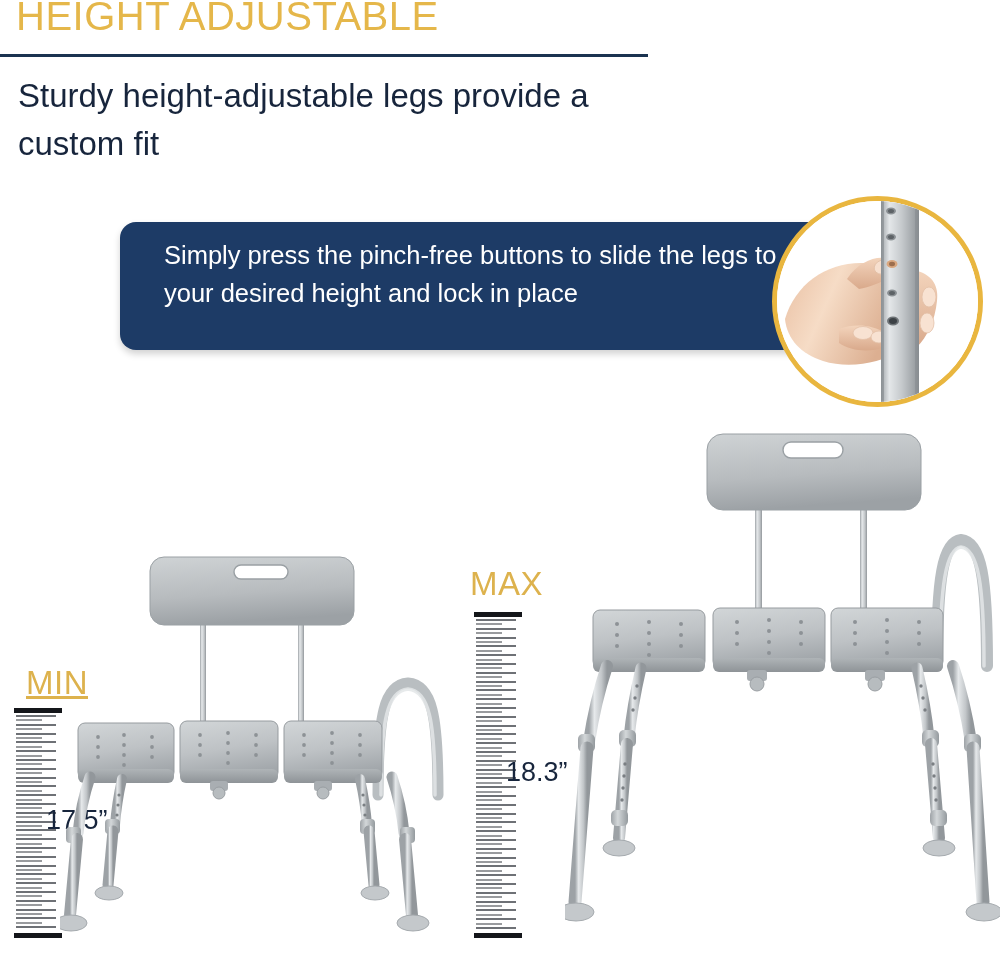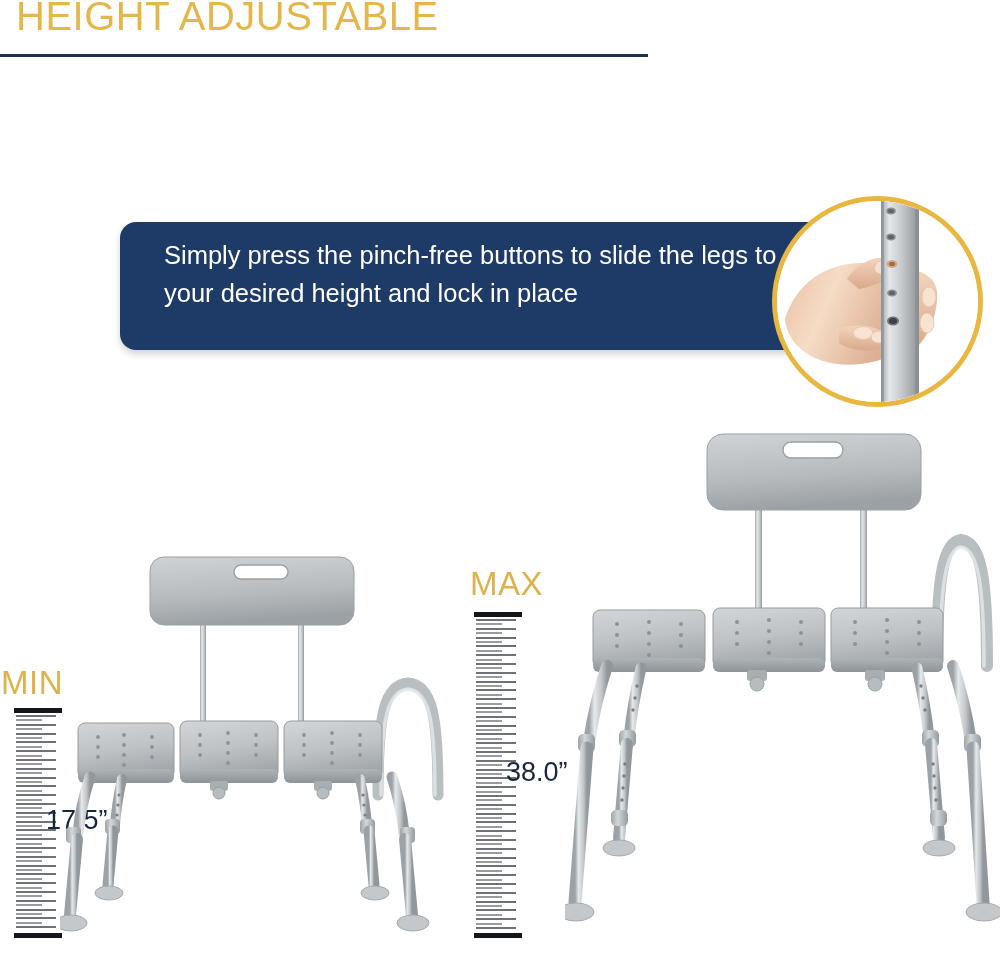--- a/index.html
+++ b/index.html
@@ -122,20 +122,21 @@
 </style>
 </head>
 <body>
 
 <div id="page">
 
   <div class="headline">HEIGHT ADJUSTABLE</div>
 
   <div class="divider"></div>
 
+  <div class="subhead">Sturdy height-adjustable legs provide a custom fit</div>
 
   <div class="callout">
     <div class="callout-text">Simply press the pinch-free buttons to slide the legs to your desired height and lock in place</div>
   </div>
 
   <div class="inset">
     <svg class="inset-svg" viewBox="0 0 201 201">
       <defs>
         <linearGradient id="tubeG" x1="0" y1="0" x2="1" y2="0">
           <stop offset="0" stop-color="#9FA4A8"></stop>
@@ -179,21 +180,21 @@
       <ellipse cx="114" cy="36" rx="3" ry="2" fill="#5D6266"></ellipse>
       <ellipse cx="115" cy="63" rx="5.5" ry="4" fill="#D9A77F"></ellipse>
       <ellipse cx="115" cy="63" rx="3" ry="2.2" fill="#9C6E4E"></ellipse>
       <ellipse cx="115" cy="92" rx="5" ry="3.5" fill="#8A8F93"></ellipse>
       <ellipse cx="115" cy="92" rx="3" ry="2" fill="#5D6266"></ellipse>
       <ellipse cx="116" cy="120" rx="6" ry="4.5" fill="#6E7377"></ellipse>
       <ellipse cx="116" cy="120" rx="4" ry="3" fill="#3C4145"></ellipse>
     </svg>
   </div>
 
-  <div class="ruler-label" style="left:1px; top:664px;">MIN</div>
+  <div class="ruler-label" style="left:26px; top:664px;text-decoration:underline;">MIN</div>
   <div class="ruler" id="ruler-min" style="left:14px; top:708px; width:52px; height:230px;">
       <div class="cap" style="top: 0px; width: 48px;"></div>
       <div class="tick" style="top: 7px; width: 40px; opacity: 0.85;"></div>
       <div class="tick" style="top: 11.4px; width: 26px; opacity: 0.6;"></div>
       <div class="tick" style="top: 15.8px; width: 40px; opacity: 0.85;"></div>
       <div class="tick" style="top: 20.2px; width: 26px; opacity: 0.6;"></div>
       <div class="tick" style="top: 24.6px; width: 40px; opacity: 0.85;"></div>
       <div class="tick" style="top: 29px; width: 26px; opacity: 0.6;"></div>
       <div class="tick" style="top: 33.4px; width: 40px; opacity: 0.85;"></div>
       <div class="tick" style="top: 37.8px; width: 26px; opacity: 0.6;"></div>
@@ -311,21 +312,21 @@
       <div class="tick" style="top: 284.2px; width: 26px; opacity: 0.6;"></div>
       <div class="tick" style="top: 288.6px; width: 40px; opacity: 0.85;"></div>
       <div class="tick" style="top: 293px; width: 26px; opacity: 0.6;"></div>
       <div class="tick" style="top: 297.4px; width: 40px; opacity: 0.85;"></div>
       <div class="tick" style="top: 301.8px; width: 26px; opacity: 0.6;"></div>
       <div class="tick" style="top: 306.2px; width: 40px; opacity: 0.85;"></div>
       <div class="tick" style="top: 310.6px; width: 26px; opacity: 0.6;"></div>
       <div class="tick" style="top: 315px; width: 40px; opacity: 0.85;"></div>
       <div class="cap" style="top: 321px; width: 48px;"></div>
     </div>
-  <div class="dim-label" style="left:506px; top:757px;">38.0”</div>
+  <div class="dim-label" style="left:506px; top:757px;">18.3”</div>
 
   <div class="bench" style="left:60px; top:545px;">
     <svg width="420" height="412" viewBox="0 0 420 412">
       <defs>
         <linearGradient id="seatA" x1="0" y1="0" x2="0.25" y2="1">
           <stop offset="0" stop-color="#D2D6D8"></stop>
           <stop offset="0.55" stop-color="#BEC2C5"></stop>
           <stop offset="1" stop-color="#A2A7AB"></stop>
         </linearGradient>
         <linearGradient id="seatEdge" x1="0" y1="0" x2="0" y2="1">

